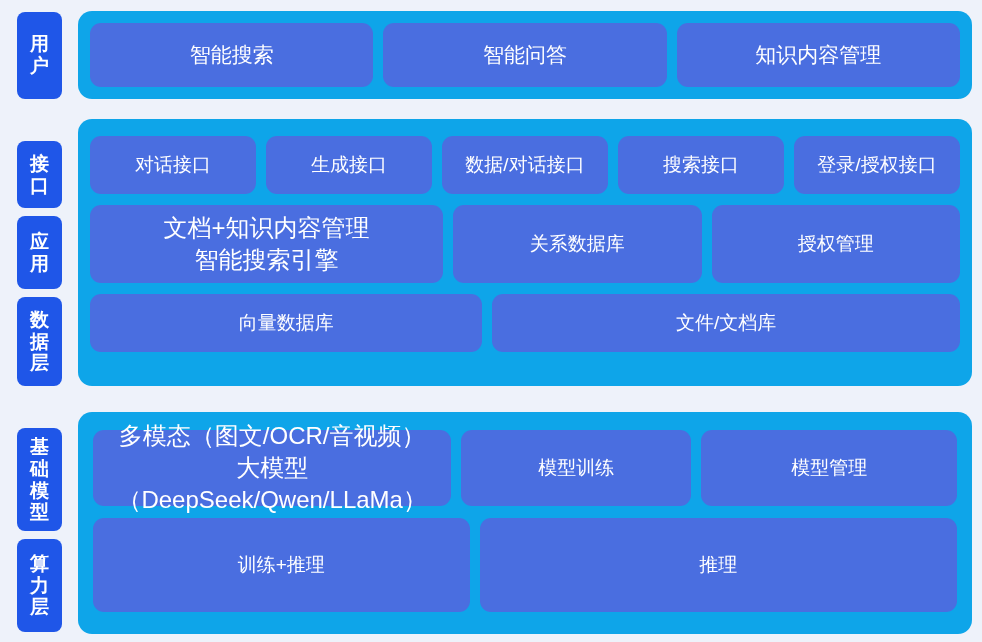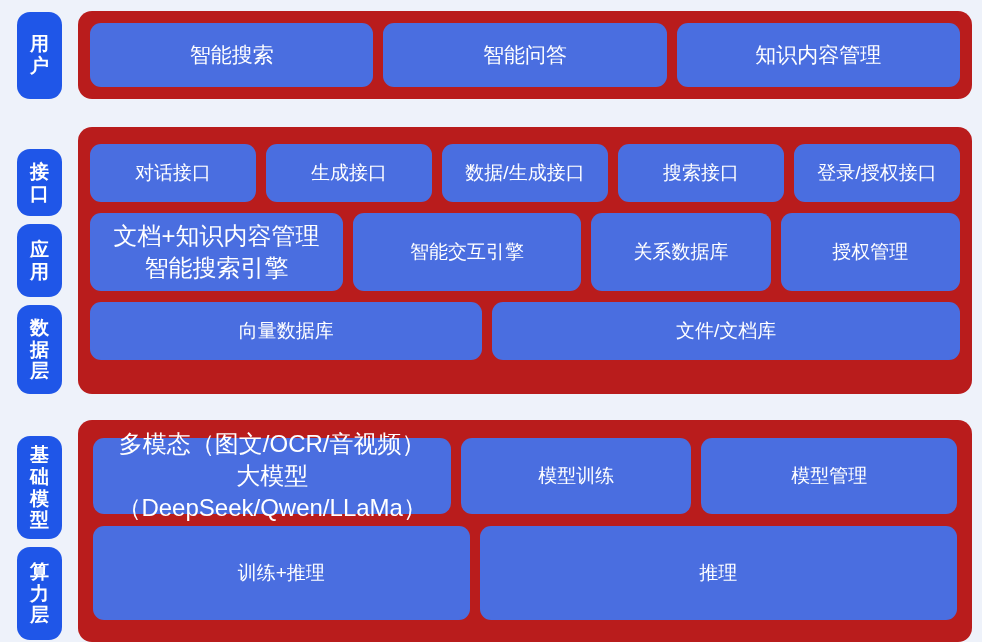--- a/index.html
+++ b/index.html
@@ -34,38 +34,38 @@
     display: flex;
     flex-direction: column;
     justify-content: center;
     gap: 6px;
     padding-left: 17px;
   }
 
   .layer-label {
     background: #1f56e8;
     color: #ffffff;
-    border-radius: 13px;
+    border-radius: 8px;
     width: 45px;
     display: flex;
     align-items: center;
     justify-content: center;
     font-size: 19px;
     font-weight: bold;
     line-height: 1.14;
     letter-spacing: 0.5px;
     text-align: center;
     padding: 7px 9px;
     word-break: break-all;
     writing-mode: horizontal-tb;
   }
   .layer-label span { display: block; width: 1em; }
 
   .panel {
-    background: #b91c1c;
+    background: #0ea5e9;
     border-radius: 14px;
     margin-left: 16px;
     margin-right: 10px;
     flex: 1 1 auto;
     padding: 11px 10px;
     display: flex;
     flex-direction: column;
     gap: 9px;
   }
 
@@ -93,21 +93,21 @@
   .node.two-line { font-size: 24px; }
 
   
   #band-user { height: 99px; padding-top: 11px; }
   #band-user .label-col { padding-top: 0; }
   #band-user .layer-label { height: 87px; }
   #band-user .panel { height: 88px; padding: 12px 12px; }
   #band-user .row { height: 100%; }
   #band-user .node { font-size: 21px; }
 
-  #band-core { margin-top: 28px; height: 267px; }
+  #band-core { margin-top: 20px; height: 267px; }
   #band-core .label-col { gap: 8px; justify-content: flex-start; padding-top: 22px; }
   #band-core .layer-label.l-jiekou { height: 72px; }
   #band-core .layer-label.l-yingyong { height: 78px; }
   #band-core .layer-label.l-shuju { height: 96px; }
   #band-core .panel { height: 267px; padding: 17px 12px; gap: 11px; }
   #band-core .row-api { height: 58px; }
   #band-core .row-app { height: 78px; }
   #band-core .row-data { height: 58px; }
 
   #band-infra { margin-top: 26px; height: 222px; }
@@ -150,29 +150,28 @@
       </div>
       <div class="layer-label l-shuju">
         <span>数据层</span>
       </div>
     </div>
     <div class="panel">
 
       <div class="row row-api">
         <div class="node" style="flex-grow:1">对话接口</div>
         <div class="node" style="flex-grow:1">生成接口</div>
-        <div class="node" style="flex-grow:1">数据/生成接口</div>
+        <div class="node" style="flex-grow:1">数据/对话接口</div>
         <div class="node" style="flex-grow:1">搜索接口</div>
         <div class="node" style="flex-grow:1">登录/授权接口</div>
       </div>
 
       <div class="row row-app">
         <div class="node two-line" style="flex-grow:1.45">文档+知识内容管理
 智能搜索引擎</div>
-        <div class="node" style="flex-grow:1.3">智能交互引擎</div>
         <div class="node" style="flex-grow:1">关系数据库</div>
         <div class="node" style="flex-grow:1">授权管理</div>
       </div>
 
       <div class="row row-data">
         <div class="node" style="flex-grow:1">向量数据库</div>
         <div class="node" style="flex-grow:1.2">文件/文档库</div>
       </div>
 
     </div>

